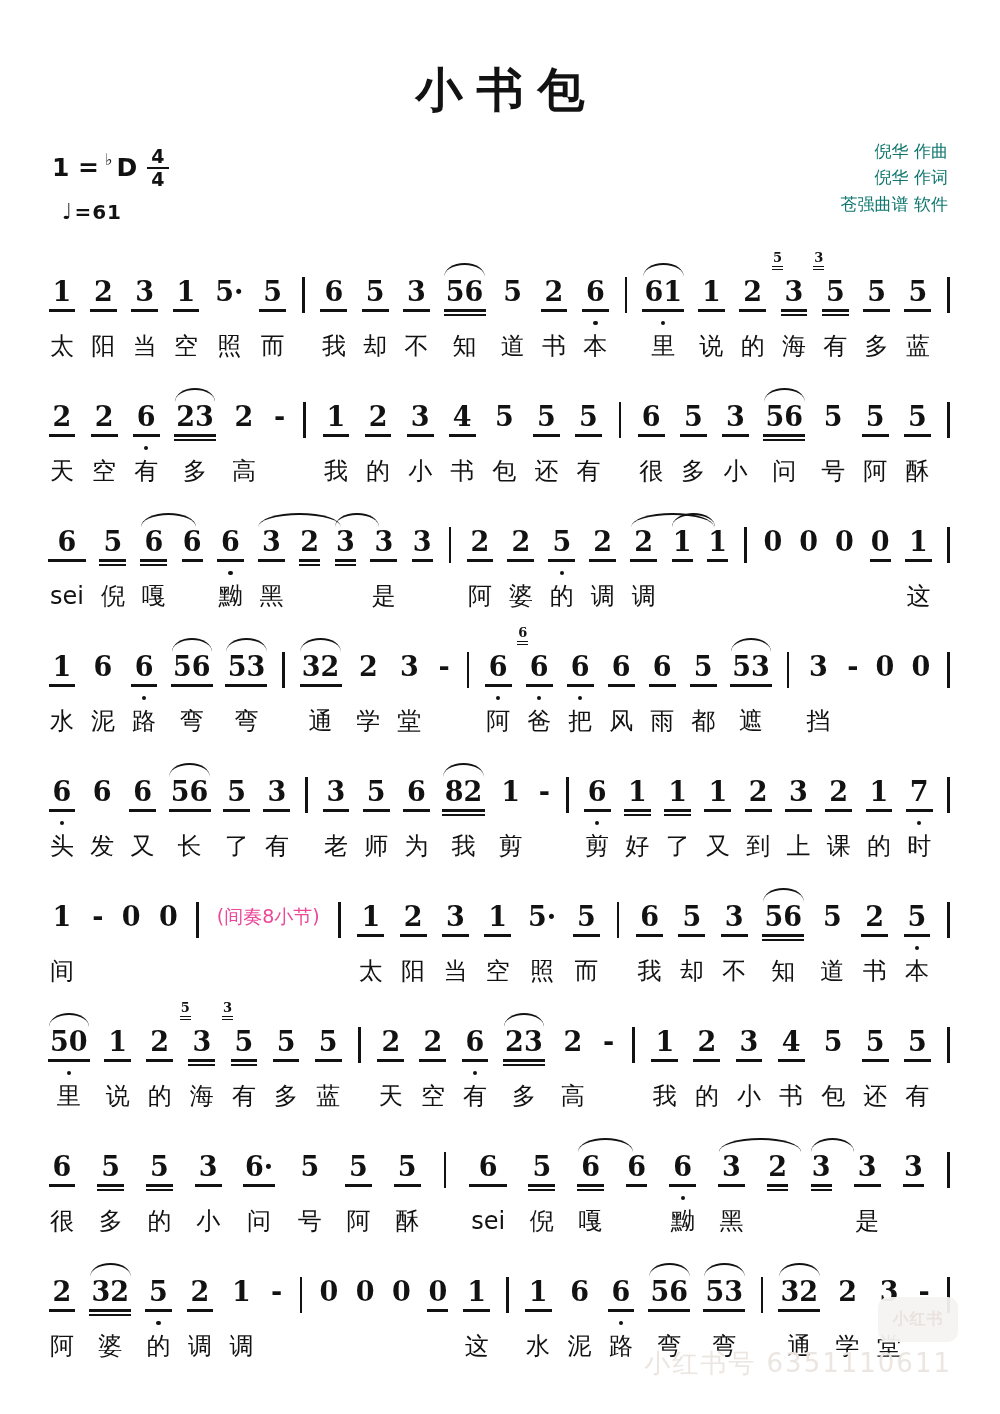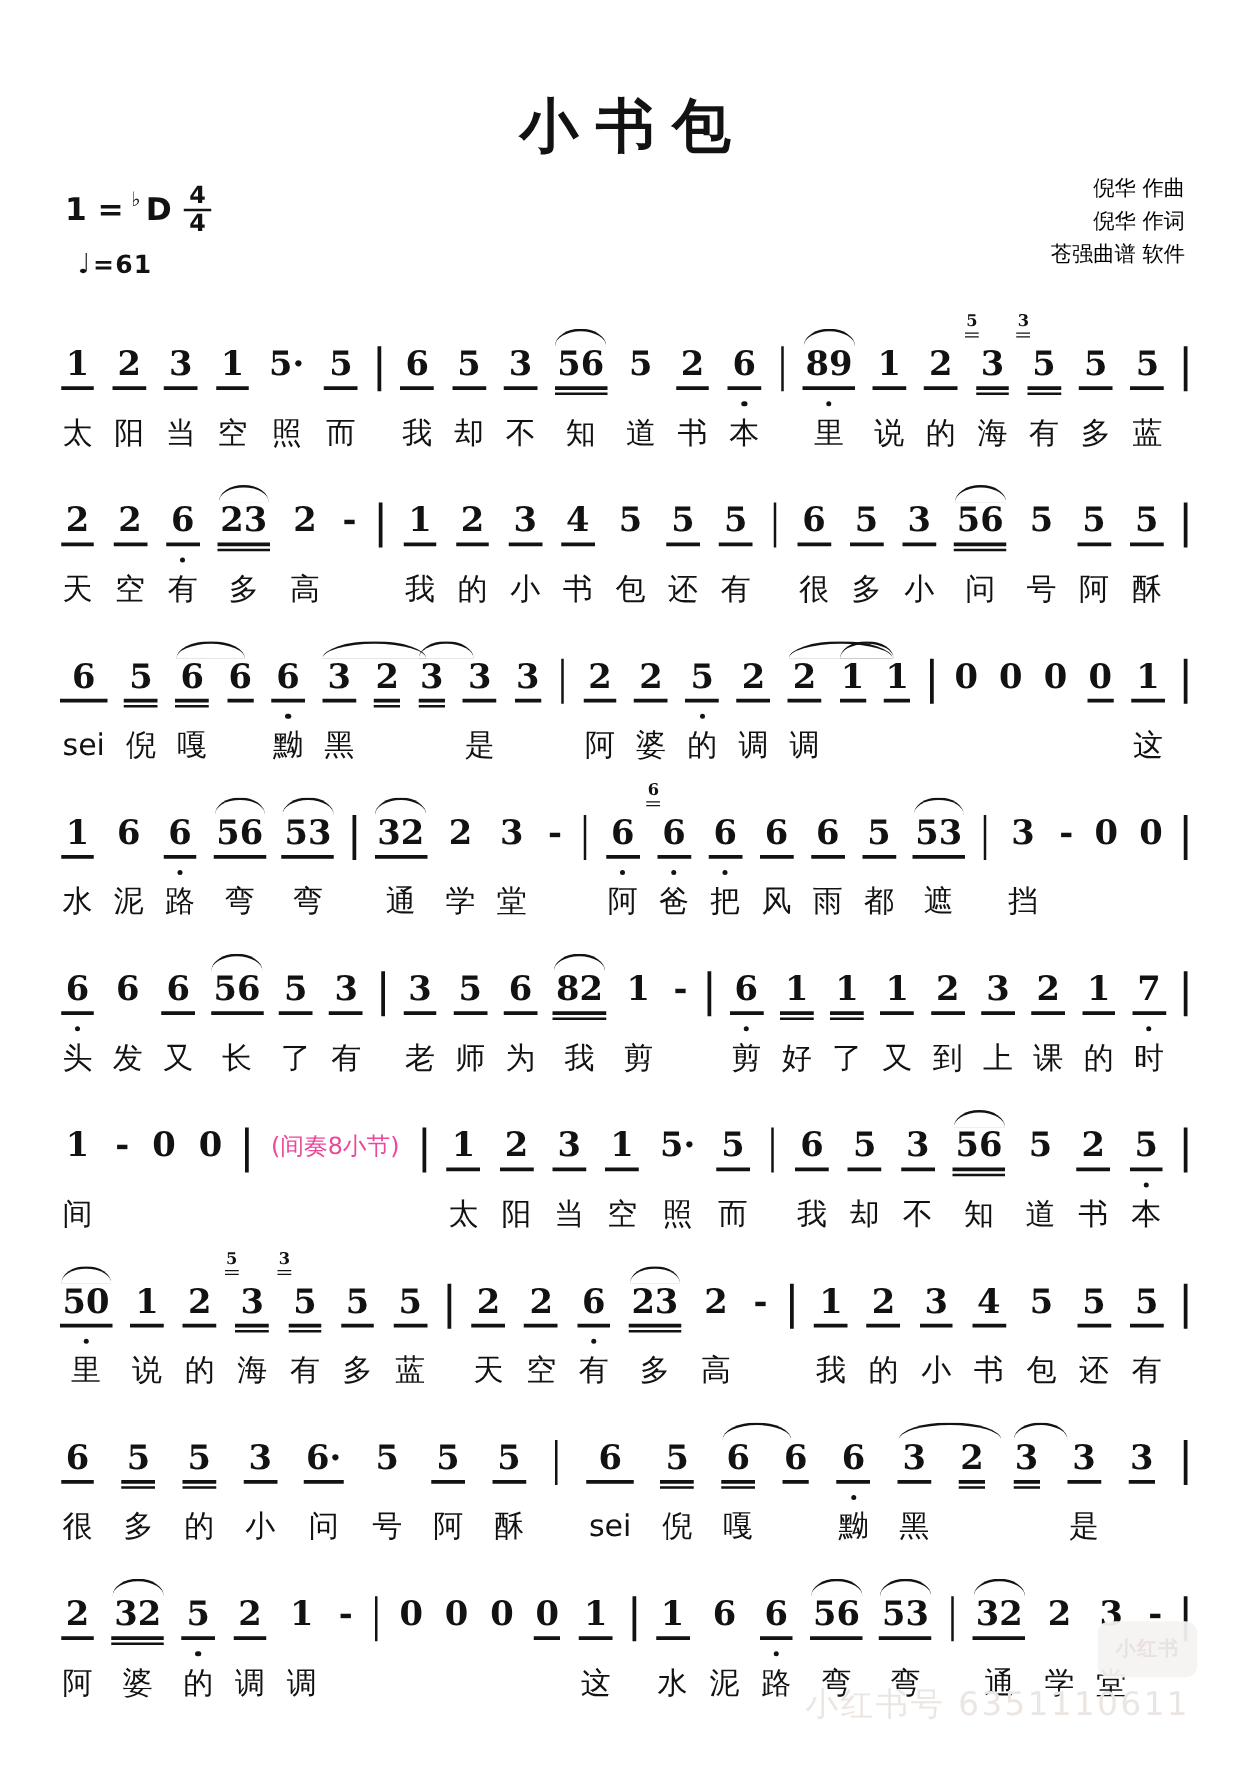--- a/index.html
+++ b/index.html
@@ -5,34 +5,34 @@
   html,body{margin:0;padding:0;}
   body{
     width:1000px;height:1414px;background:#ffffff;color:#121212;
     font-family:"DejaVu Sans","Liberation Sans",sans-serif;
     position:relative;overflow:hidden;
   }
   .page{position:absolute;inset:0;}
 
   
   .title{
-    position:absolute;top:70px;left:0;width:100%;text-align:center;
+    position:absolute;top:59px;left:0;width:100%;text-align:center;
     font-size:47px;font-weight:800;letter-spacing:14px;padding-left:14px;box-sizing:border-box;
   }
   .keysig{
     position:absolute;top:146px;left:52px;font-size:25px;font-weight:600;
     display:flex;align-items:center;gap:6px;
   }
   .keysig .flat{font-size:16px;vertical-align:super;position:relative;top:-8px;margin-right:-2px;font-weight:700;}
   .frac{display:inline-flex;flex-direction:column;align-items:center;font-size:19px;font-weight:700;line-height:1.08;margin-left:4px;}
   .frac .fr-top{border-bottom:2px solid #121212;padding:0 4px;}
   .frac .fr-bot{padding:0 4px;}
   .tempo{position:absolute;top:199px;left:62px;font-size:20px;font-weight:600;letter-spacing:1px;}
   .tempo .qnote{font-size:22px;margin-right:1px;}
-  .credits{position:absolute;top:138px;right:52px;text-align:right;font-size:17px;line-height:1.55;color:#000000;}
+  .credits{position:absolute;top:138px;right:52px;text-align:right;font-size:17px;line-height:1.55;color:#0f766e;}
 
   
   .score{position:absolute;left:50px;right:50px;top:253px;}
   .music-line{display:flex;justify-content:space-between;align-items:flex-start;margin-bottom:16px;}
   .cell{display:flex;flex-direction:column;align-items:center;position:relative;}
   .above{height:24px;width:100%;position:relative;overflow:visible;}
   .note{
     height:30px;line-height:30px;font-size:27px;font-weight:700;
     font-family:"DejaVu Serif","Liberation Serif",serif;white-space:nowrap;
   }
@@ -214,21 +214,21 @@
           <div class="belo">
             <i class="lodot"></i>
           </div>
           <div class="lyric">本</div>
         </div>
         <div class="barline"></div>
         <div class="cell">
           <div class="above">
             <span class="arcline"></span>
           </div>
-          <div class="note">89</div>
+          <div class="note">61</div>
           <div class="unders">
             <i class="uline"></i>
           </div>
           <div class="belo">
             <i class="lodot"></i>
           </div>
           <div class="lyric">里</div>
         </div>
         <div class="cell">
           <div class="above"></div>

